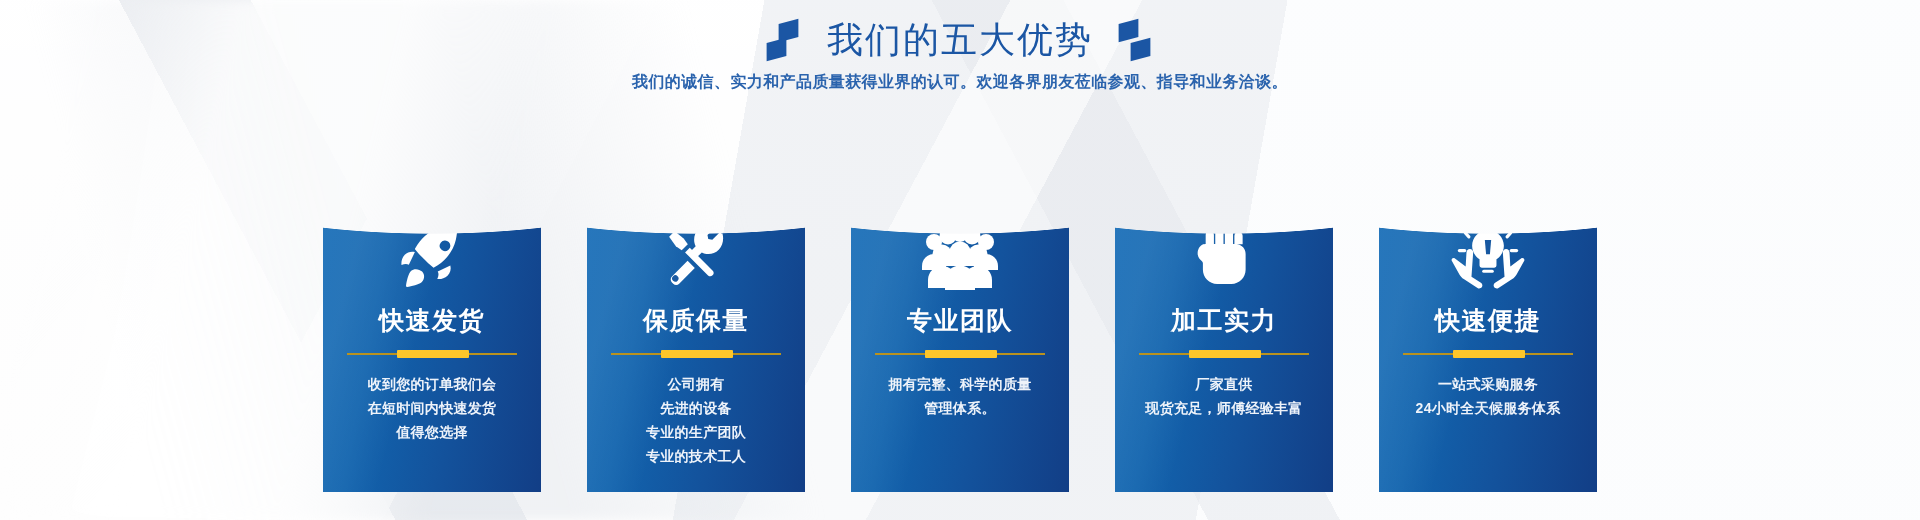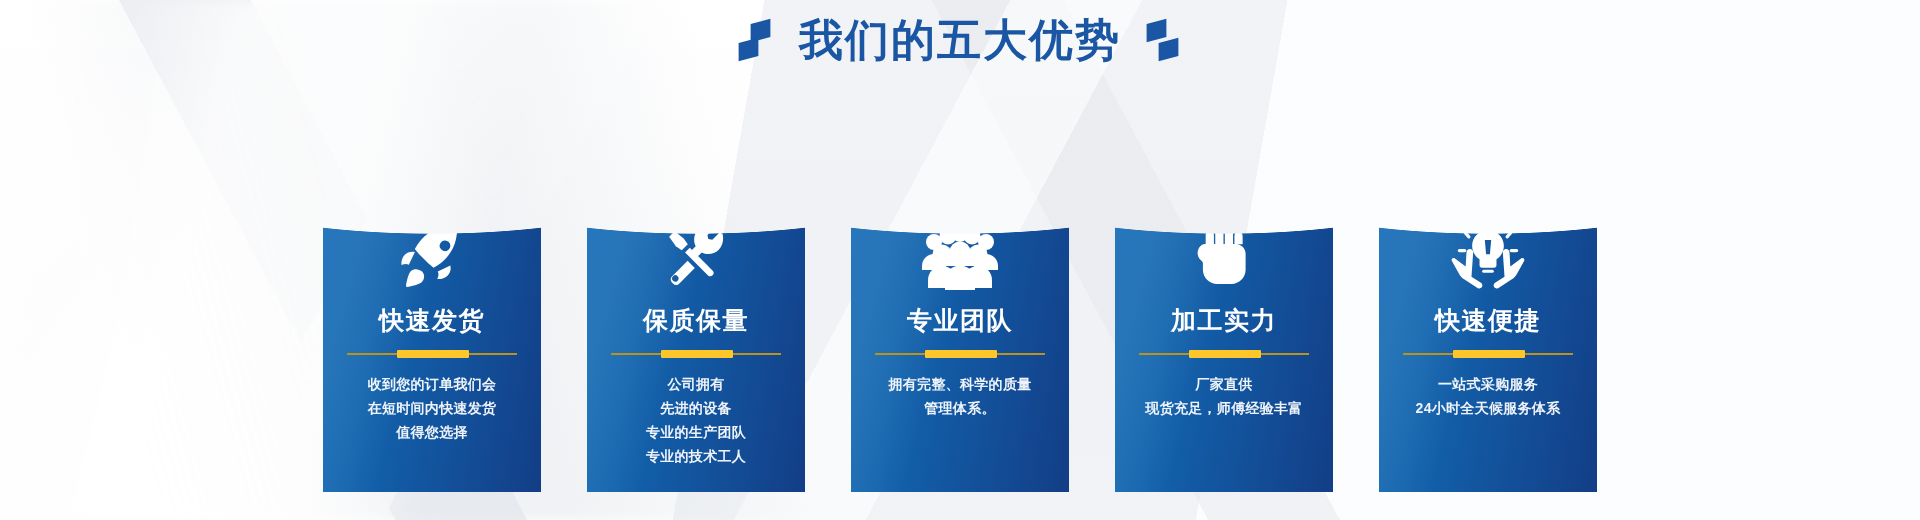--- a/index.html
+++ b/index.html
@@ -39,21 +39,21 @@
     position:absolute; width:19px; height:19px; background:#1b56a4;
     transform:skewX(-16deg) rotate(-16deg);
     display:block;
   }
   .deco i.a{ left:12px; top:1px; }
   .deco i.b{ left:0px;  top:20px; }
   .deco.right i.a{ left:0px; top:1px; }
   .deco.right i.b{ left:12px; top:20px; }
 
   #page-title{
-    font-size:44px; font-weight:bold; color:#1b56a4;
+    font-size:36px; font-weight:normal; color:#1b56a4;
     letter-spacing:2px; line-height:50px; white-space:nowrap;
   }
   #page-subtitle{
     margin-top:9px; font-size:16px; color:#2a63ad; font-weight:bold;
     letter-spacing:.4px; line-height:22px;
   }
 
   
   #cards{
     position:absolute; top:170px; left:0; width:1920px;
@@ -110,20 +110,21 @@
     <span class="deco left">
       <i class="a"></i>
         <i class="b"></i>
     </span>
     <h1 id="page-title">我们的五大优势</h1>
     <span class="deco right">
       <i class="a"></i>
         <i class="b"></i>
     </span>
   </div>
+  <div id="page-subtitle">我们的诚信、实力和产品质量获得业界的认可。欢迎各界朋友莅临参观、指导和业务洽谈。</div>
 </div>
 
 <div id="cards">
 
   <div class="card">
     <div class="card-glow"></div>
     <div class="card-icon">
       <svg width="74" height="72" viewBox="0 0 64 64" fill="#fff">
         <path d="M41.6 4.2c-9.8 2.3-17.7 8.4-22.6 16.1l-2.3 3.7 3.9 4.6 8.3 8.3 4.5 3.8 3.7-2.3c7.6-4.8 13.8-12.8 16.1-22.6 1-4.4 1.3-8.3 1.2-11.3 0-.5-.4-.9-.9-.9-3 -.1-7 .2-11.9 1.2zM39.9 18.3a4.7 4.7 0 1 1 6.6 6.6 4.7 4.7 0 0 1-6.6-6.6z"></path>
         <path d="M16.8 26.7c-3.4-.9-6.6.1-9 2.5-2.6 2.6-3.3 6.5-2.9 9.1 2.5-1.3 4.7-1.4 6.5-.4l5.4-11.2z"></path>

